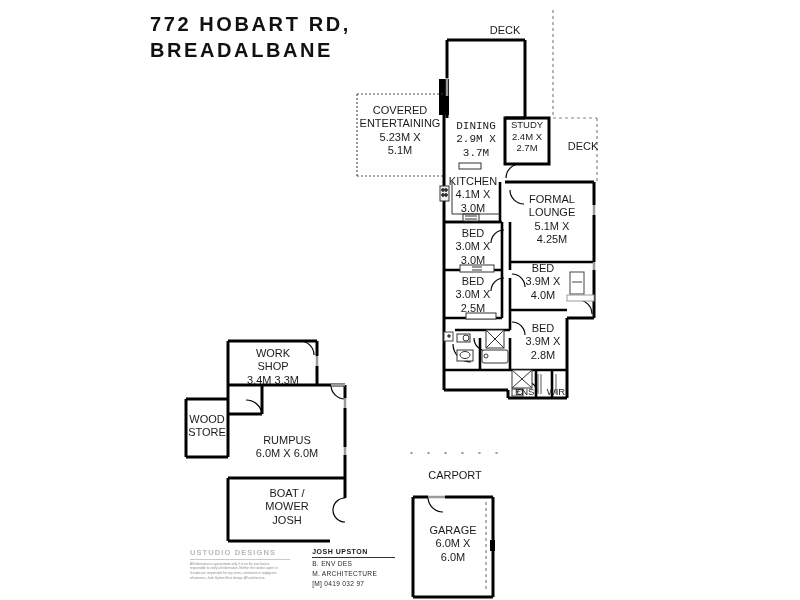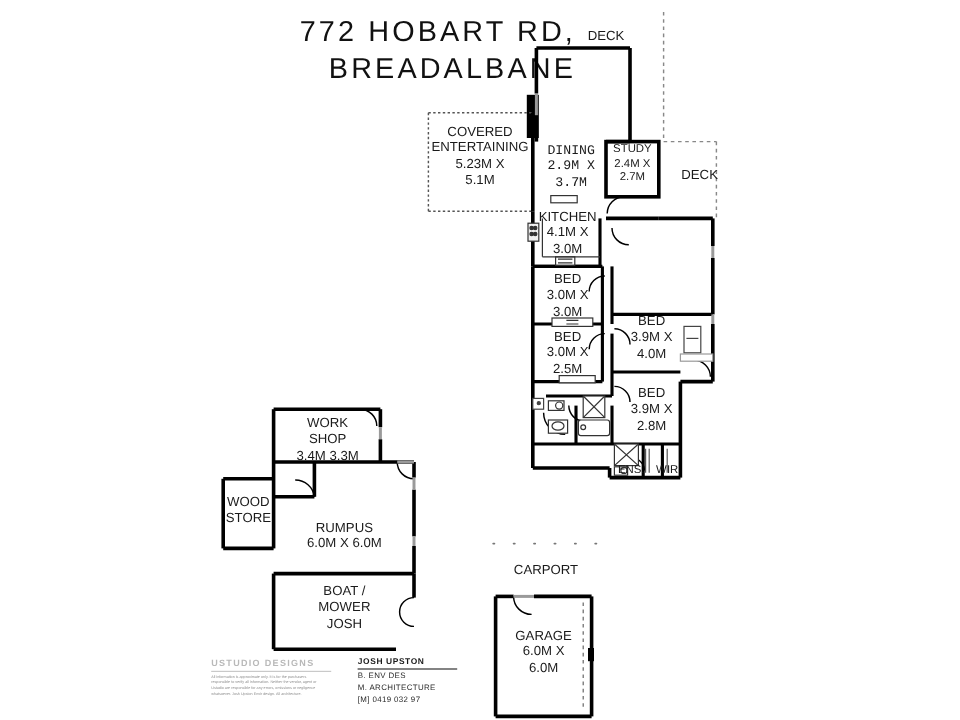--- a/index.html
+++ b/index.html
@@ -24,23 +24,23 @@
     left: 0;
     top: 0;
     width: 800px;
     height: 600px;
   }
   .title-block {
     position: absolute;
     left: 150px;
     top: 12px;
     width: 330px;
-    text-align: right;
-    font-size: 24px;
-    font-weight: normal;
+    text-align: left;
+    font-size: 20px;
+    font-weight: bold;
     letter-spacing: 2.6px;
     line-height: 1.28;
     color: #111111;
   }
   .title-block div { white-space: nowrap; }
 
   .room-label {
     position: absolute;
     text-align: center;
     font-size: 11px;
@@ -50,21 +50,21 @@
     pointer-events: none;
   }
   .room-label .nm { display: block; }
   .room-label .dim { display: block; }
 
   .lbl-small { font-size: 9.5px; }
 
   
   .credits {
     position: absolute;
-    left: 176px;
+    left: 190px;
     top: 548px;
     width: 205px;
     height: 44px;
     display: flex;
     gap: 22px;
   }
   .cred-left { width: 104px; }
   .cred-brand {
     font-size: 7.5px;
     letter-spacing: 1.1px;
@@ -347,20 +347,26 @@
     <span class="dim">5.23M X</span>
     <span class="dim">5.1M</span>
   </div>
 
   <div class="room-label" style="left:444px; top:175px; width:58px;">
     <span class="nm">KITCHEN</span>
     <span class="dim">4.1M X</span>
     <span class="dim">3.0M</span>
   </div>
 
+  <div class="room-label" style="left:514px; top:193px; width:76px;">
+    <span class="nm">FORMAL</span>
+    <span class="nm">LOUNGE</span>
+    <span class="dim">5.1M X</span>
+    <span class="dim">4.25M</span>
+  </div>
 
   <div class="room-label" style="left:444px; top:227px; width:58px;">
     <span class="nm">BED</span>
     <span class="dim">3.0M X</span>
     <span class="dim">3.0M</span>
   </div>
 
   <div class="room-label" style="left:444px; top:275px; width:58px;">
     <span class="nm">BED</span>
     <span class="dim">3.0M X</span>

